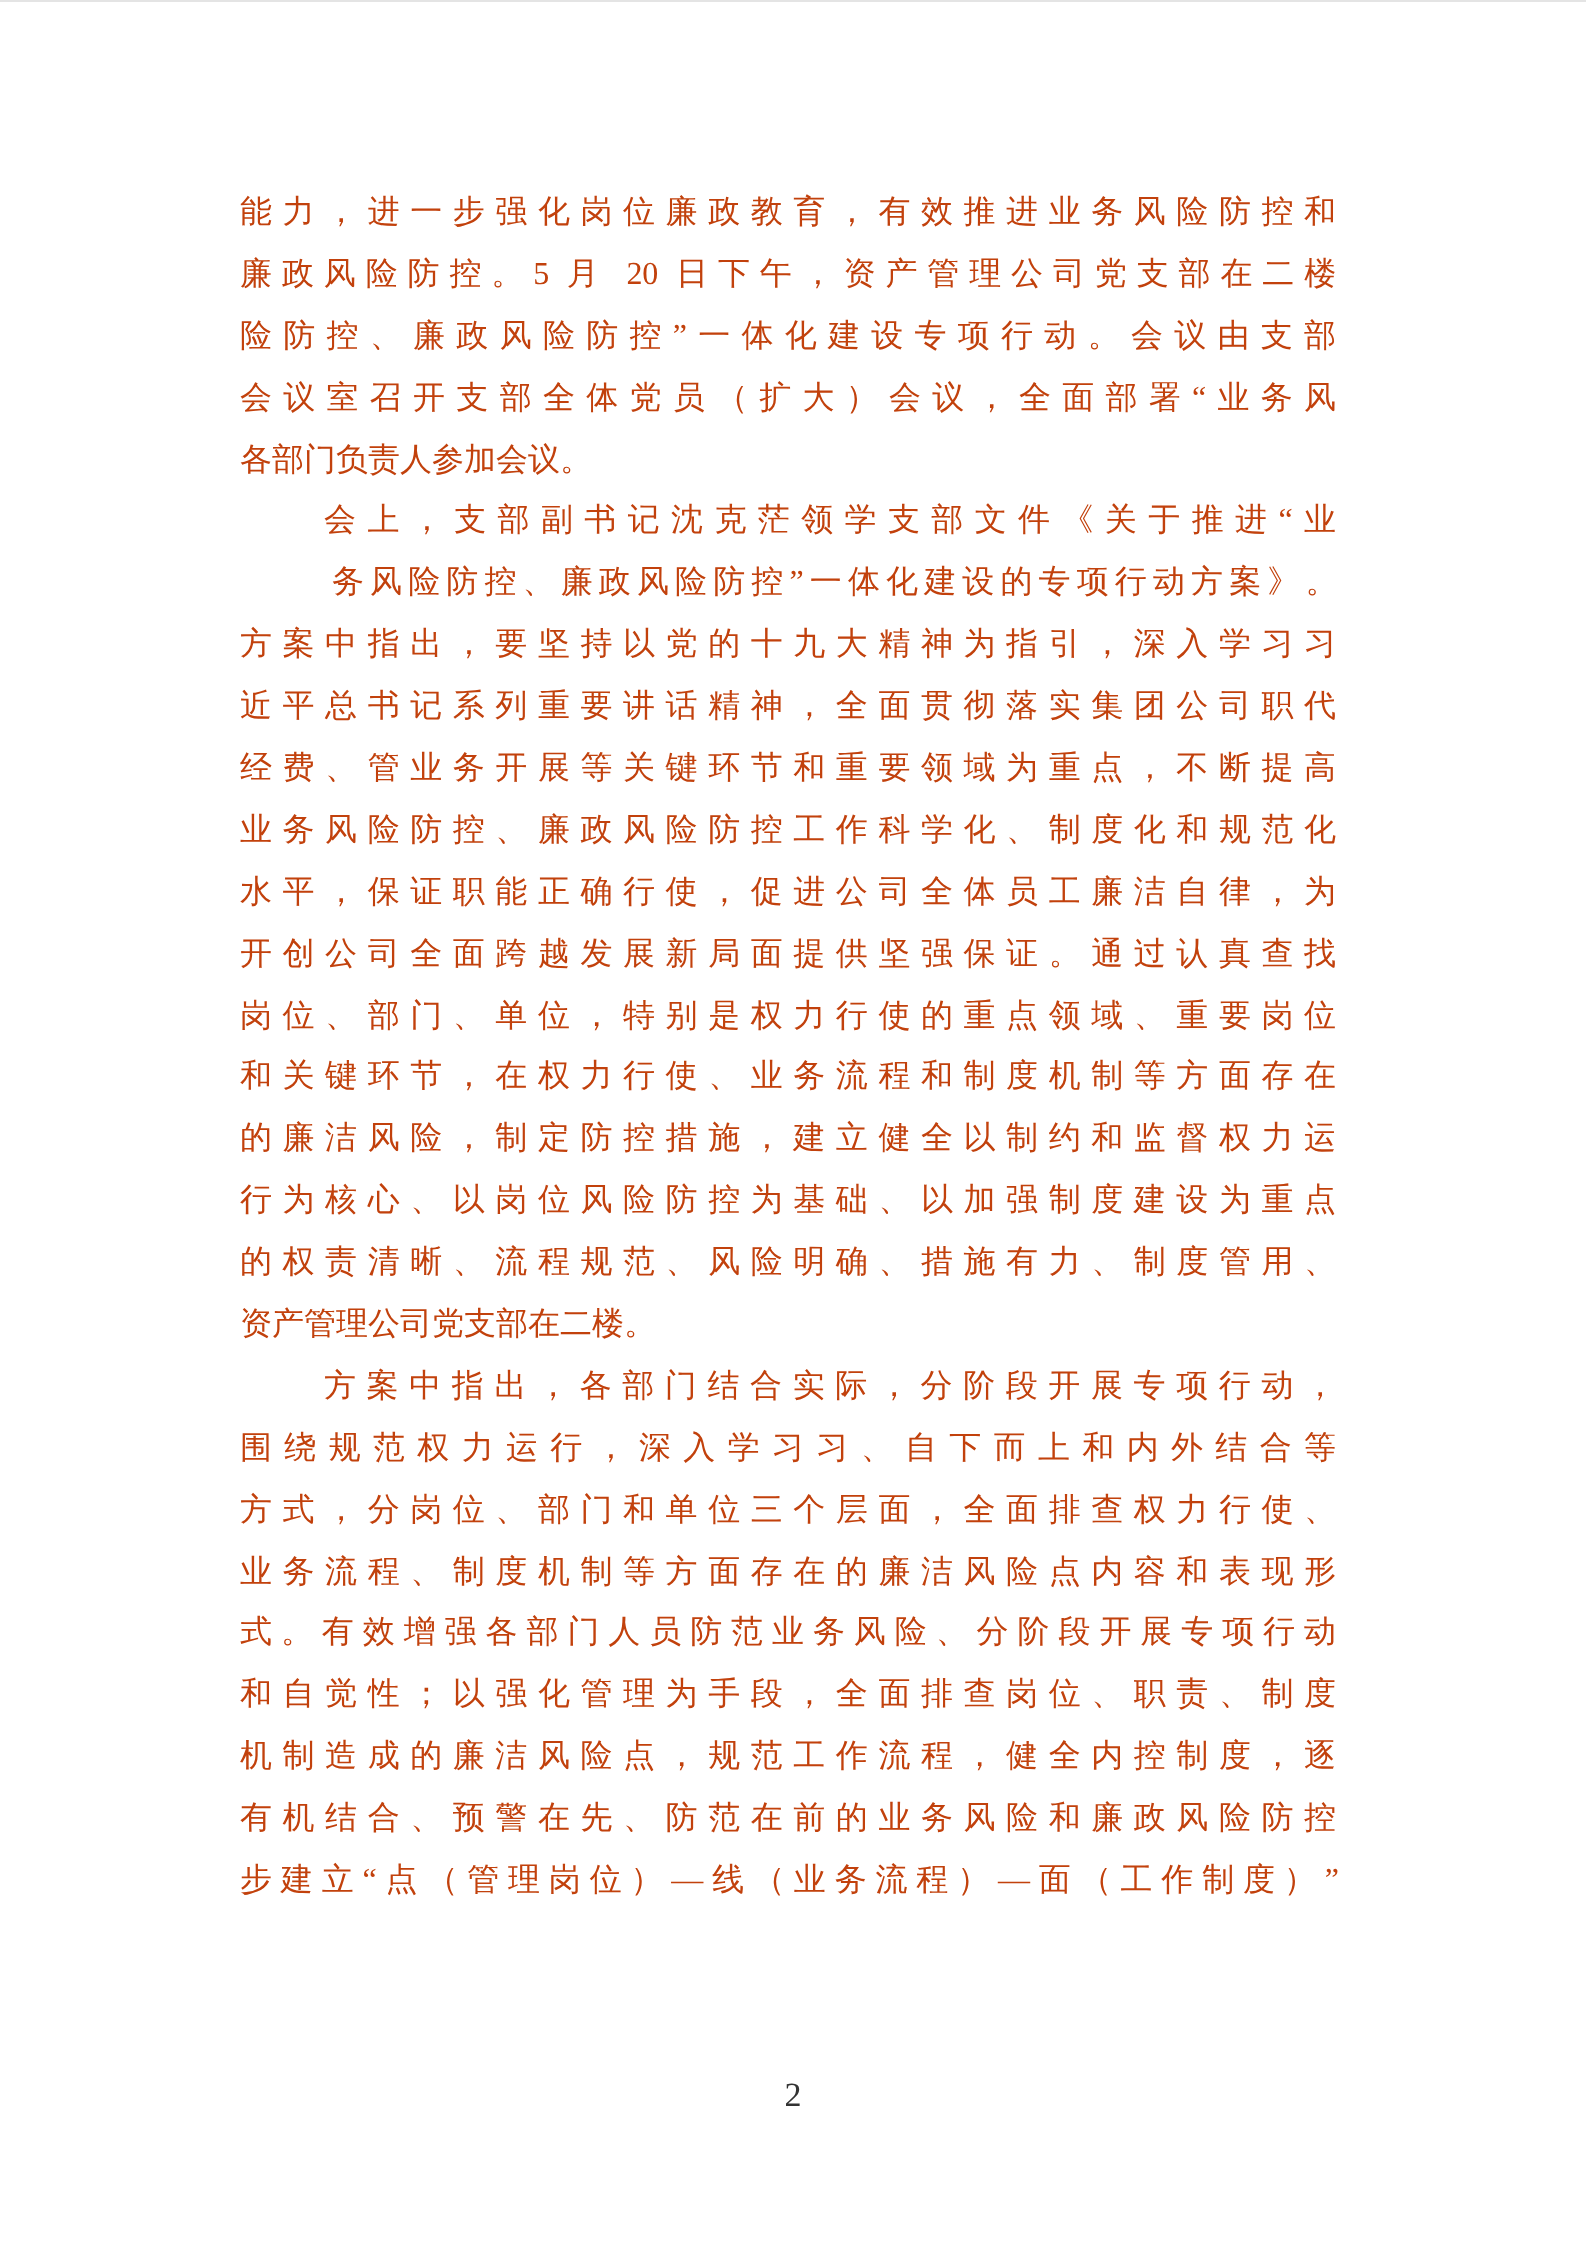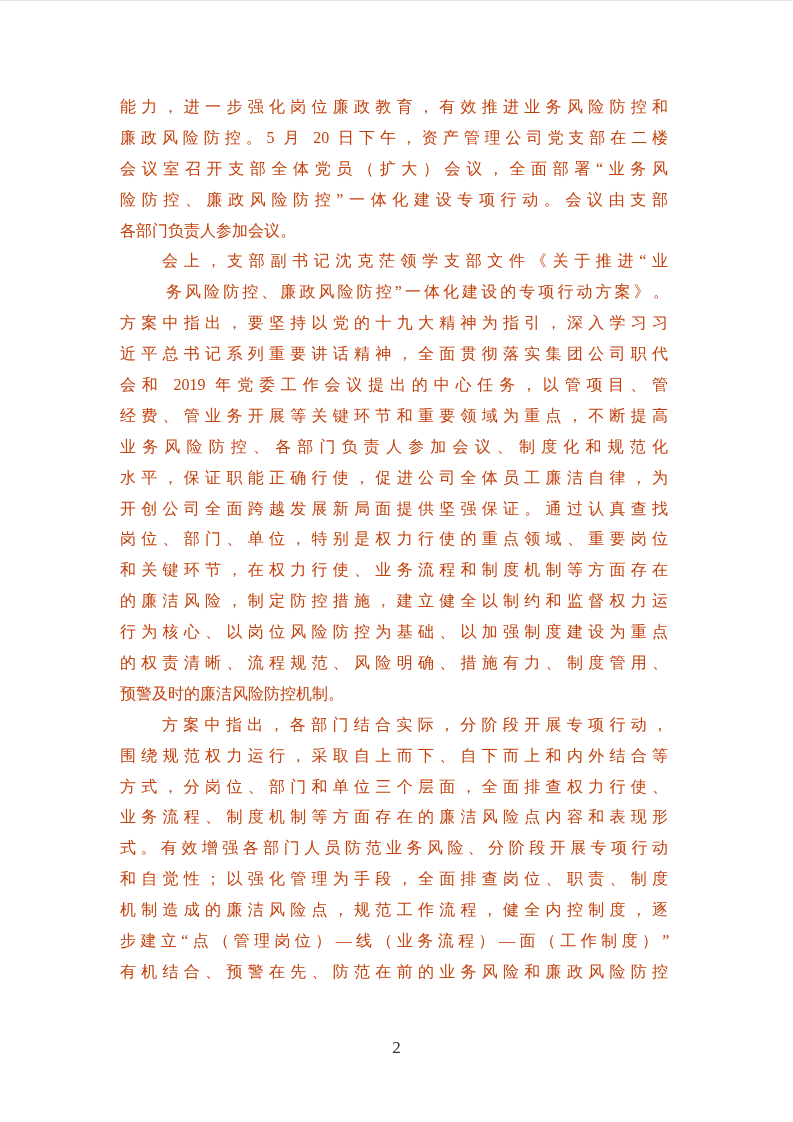--- a/index.html
+++ b/index.html
@@ -61,47 +61,46 @@
 </style>
 </head>
 <body>
 
 <div class="page">
   <div class="page-top-edge"></div>
   <div class="text-block">
       <div class="paragraph">
         <div class="line">能力，进一步强化岗位廉政教育，有效推进业务风险防控和</div>
         <div class="line" style="letter-spacing: -0.11px;">廉政风险防控。5 月 20 日下午，资产管理公司党支部在二楼</div>
+        <div class="line">险防控、廉政风险防控”一体化建设专项行动。会议由支部</div>
         <div class="line">会议室召开支部全体党员（扩大）会议，全面部署“业务风</div>
-        <div class="line">险防控、廉政风险防控”一体化建设专项行动。会议由支部</div>
         <div class="line short">各部门负责人参加会议。</div>
       </div>
       <div class="paragraph">
         <div class="line indent">会上，支部副书记沈克茫领学支部文件《关于推进“业</div>
         <div class="line" style="letter-spacing: -0.7px; margin-left: 46px;">务风险防控、廉政风险防控”一体化建设的专项行动方案》。</div>
         <div class="line">方案中指出，要坚持以党的十九大精神为指引，深入学习习</div>
         <div class="line">近平总书记系列重要讲话精神，全面贯彻落实集团公司职代</div>
-        <div class="line">会和 2019 年党委工作会议提出的中心任务，以管项目、管</div>
         <div class="line">经费、管业务开展等关键环节和重要领域为重点，不断提高</div>
-        <div class="line">业务风险防控、各部门负责人参加会议、制度化和规范化</div>
+        <div class="line">业务风险防控、廉政风险防控工作科学化、制度化和规范化</div>
         <div class="line">水平，保证职能正确行使，促进公司全体员工廉洁自律，为</div>
         <div class="line">开创公司全面跨越发展新局面提供坚强保证。通过认真查找</div>
         <div class="line">岗位、部门、单位，特别是权力行使的重点领域、重要岗位</div>
         <div class="line">和关键环节，在权力行使、业务流程和制度机制等方面存在</div>
         <div class="line">的廉洁风险，制定防控措施，建立健全以制约和监督权力运</div>
         <div class="line">行为核心、以岗位风险防控为基础、以加强制度建设为重点</div>
         <div class="line">的权责清晰、流程规范、风险明确、措施有力、制度管用、</div>
-        <div class="line short">预警及时的廉洁风险防控机制。</div>
+        <div class="line short">资产管理公司党支部在二楼。</div>
       </div>
       <div class="paragraph">
         <div class="line indent">方案中指出，各部门结合实际，分阶段开展专项行动，</div>
-        <div class="line">围绕规范权力运行，采取自上而下、自下而上和内外结合等</div>
+        <div class="line">围绕规范权力运行，深入学习习、自下而上和内外结合等</div>
         <div class="line">方式，分岗位、部门和单位三个层面，全面排查权力行使、</div>
         <div class="line">业务流程、制度机制等方面存在的廉洁风险点内容和表现形</div>
         <div class="line">式。有效增强各部门人员防范业务风险、分阶段开展专项行动</div>
         <div class="line">和自觉性；以强化管理为手段，全面排查岗位、职责、制度</div>
         <div class="line">机制造成的廉洁风险点，规范工作流程，健全内控制度，逐</div>
+        <div class="line">有机结合、预警在先、防范在前的业务风险和廉政风险防控</div>
         <div class="line" style="letter-spacing: -1.43px;">步建立“点（管理岗位）—线（业务流程）—面（工作制度）”</div>
-        <div class="line">有机结合、预警在先、防范在前的业务风险和廉政风险防控</div>
       </div>
     </div>
   <div class="page-number">2</div>
 </div>
 
 </body></html>

